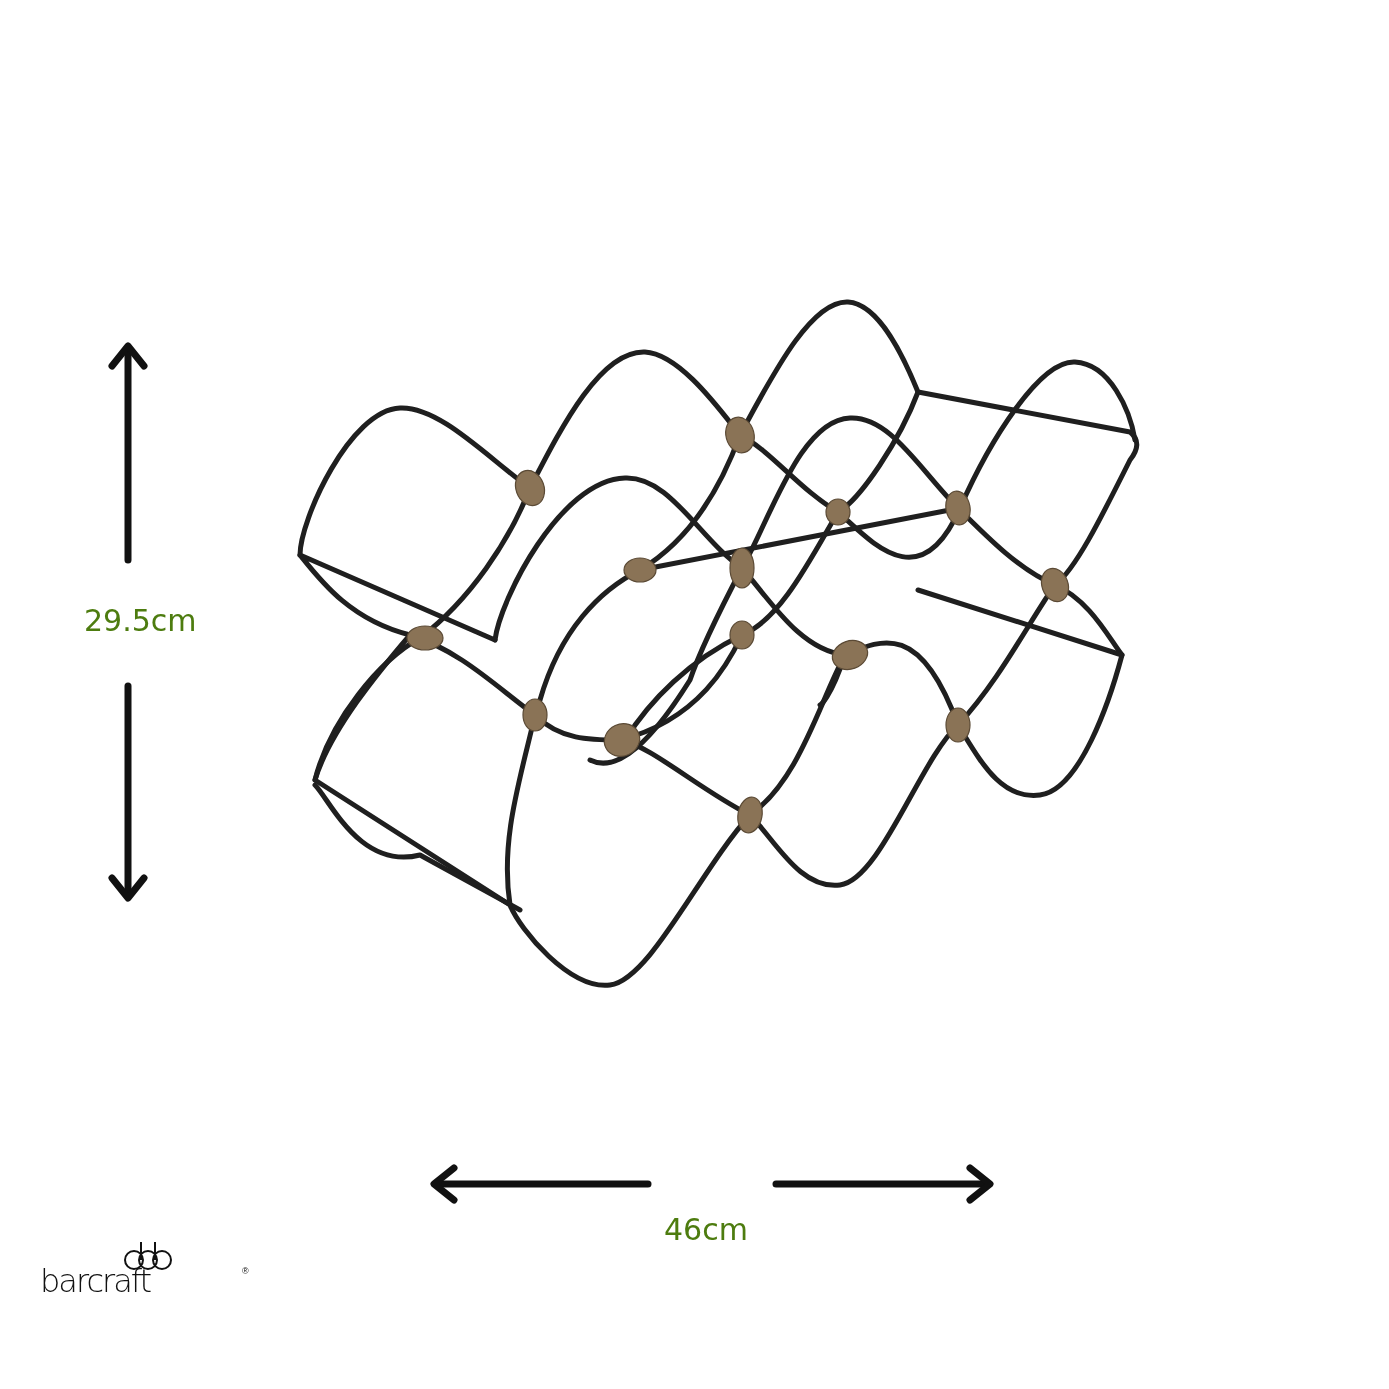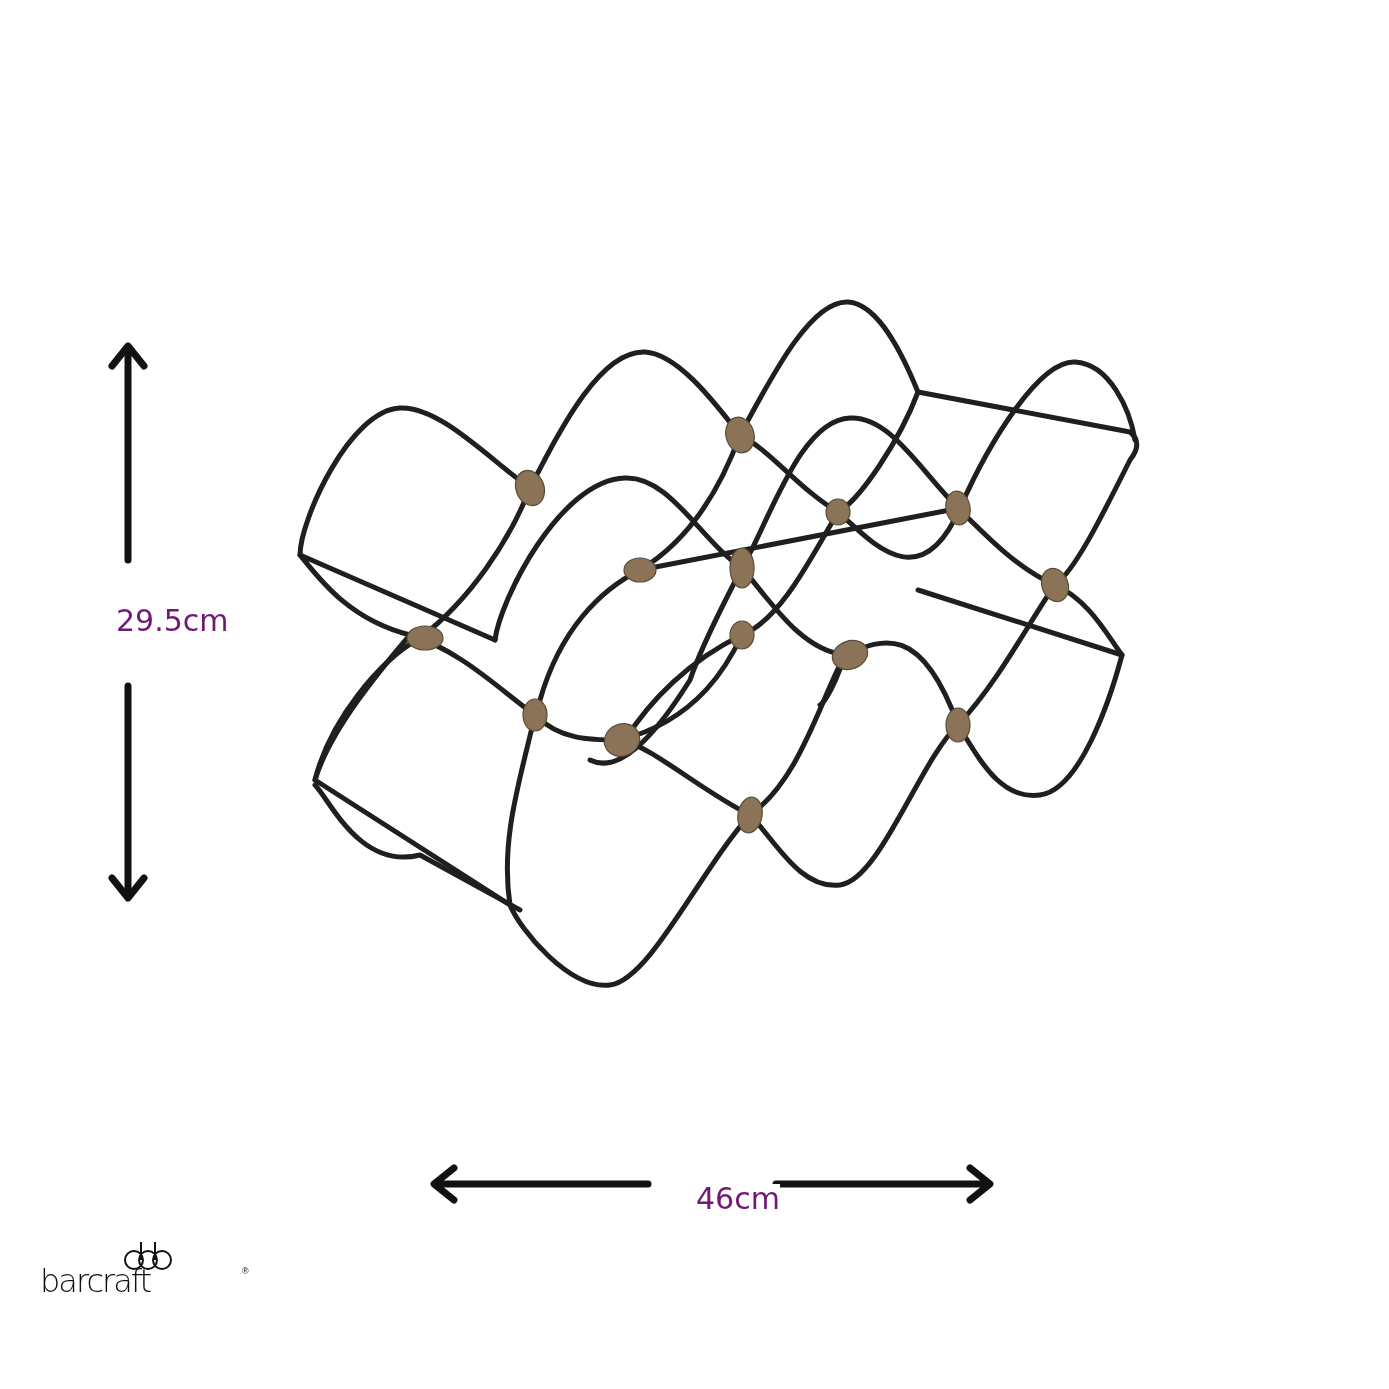--- a/index.html
+++ b/index.html
@@ -1,19 +1,19 @@
 <!DOCTYPE html>
 <html><head>
 <meta charset="utf-8">
 <style>
   html, body { margin:0; padding:0; background:#ffffff; }
   body { width:1389px; height:1389px; position:relative; overflow:hidden; font-family:"Liberation Sans", sans-serif; color:#111; }
-  .dim-label { position:absolute; font-family:"DejaVu Sans", sans-serif; font-size:30px; color:#701a75; background:#fff; line-height:1;margin-left:32px; }
+  .dim-label { position:absolute; font-family:"DejaVu Sans", sans-serif; font-size:30px; color:#4d7c0f; background:#fff; line-height:1; }
   #height-label { left:84px; top:606px; }
-  #width-label { left:664px; top:1184px; }
+  #width-label { left:664px; top:1215px; }
   svg.abs { position:absolute; left:0; top:0; }
   .logo { position:absolute; left:40px; top:1238px; width:220px; }
   .logo-word { position:absolute; left:0; top:24px; font-family:"DejaVu Sans", sans-serif; font-size:32px; letter-spacing:-2px; color:#111; font-weight:300; }
   .reg { position:absolute; left:202px; top:28px; font-size:9px; }
 </style>
 </head>
 <body>
 
 <svg class="abs" width="1389" height="1389">
   <g stroke="#111" stroke-width="7" stroke-linecap="round" stroke-linejoin="round" fill="none">

